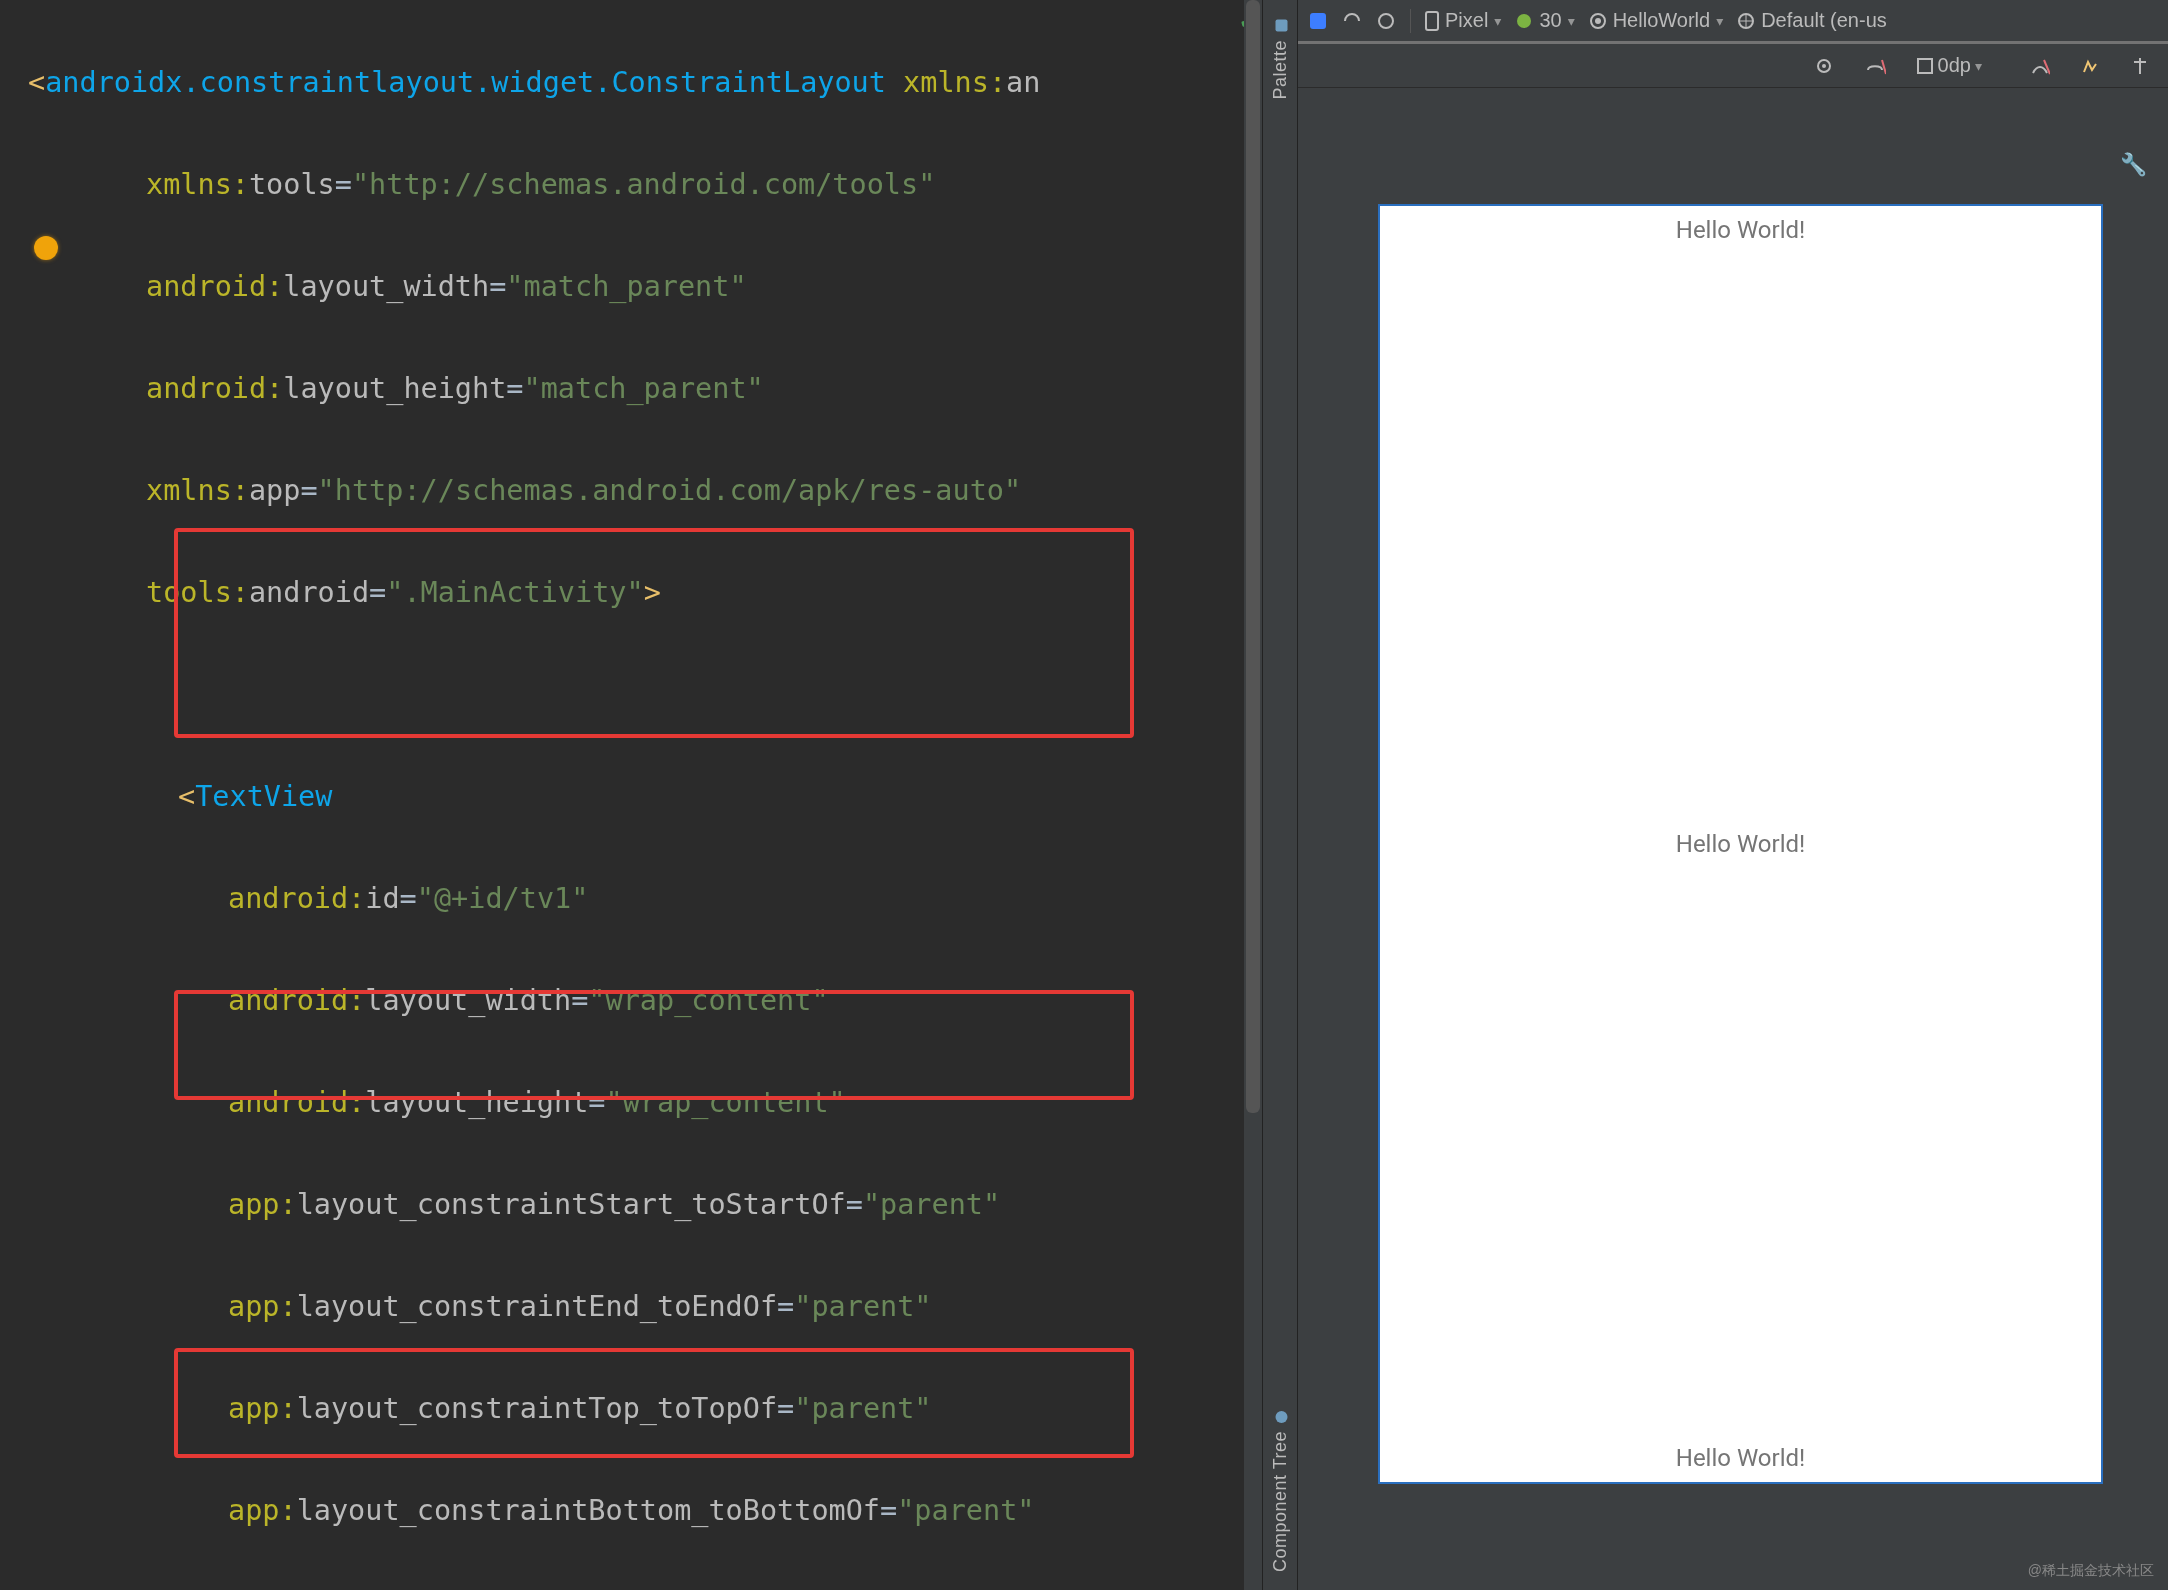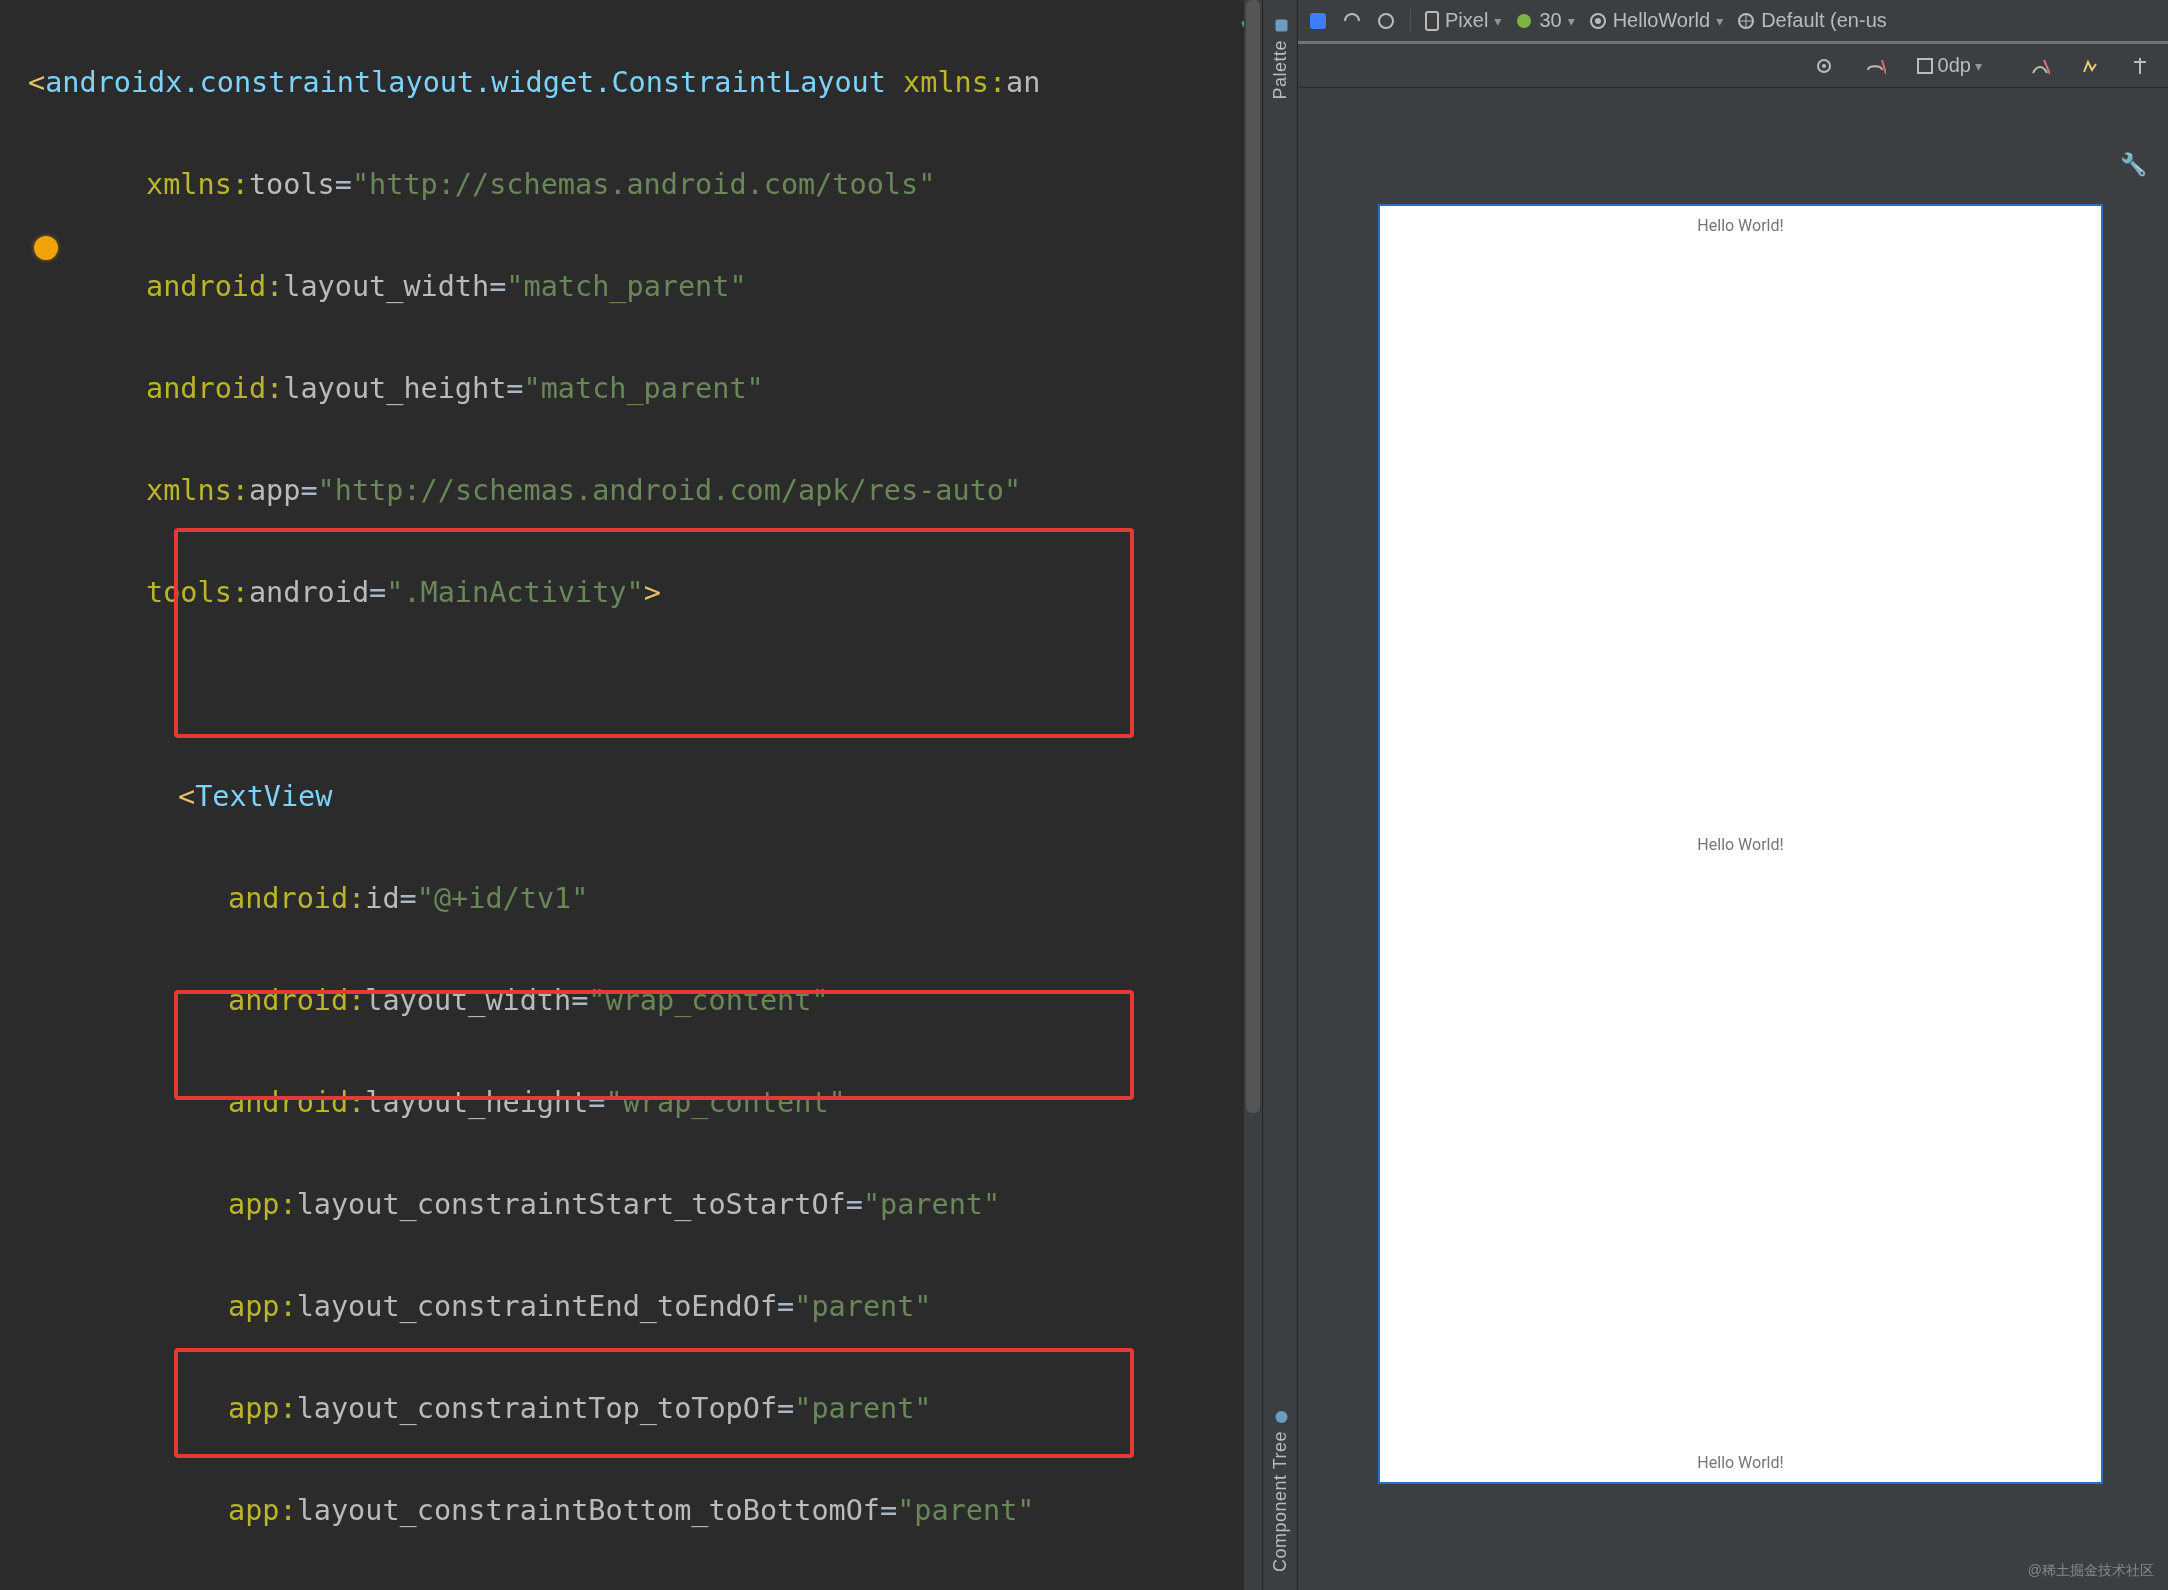--- a/index.html
+++ b/index.html
@@ -47,21 +47,21 @@
     font-family: "Menlo","Consolas", monospace;
     font-size: 28.5px;
     line-height: 51px;
     white-space: pre;
     color: #a9b7c6;
   }   
   .indent2 { padding-left: 118px; }  
   .indent2b{ padding-left: 150px; }  
   .indent3 { padding-left: 200px; }  
 
-  .tag-name { color: #7dd3fc; }
+  .tag-name { color: #0ea5e9; }
   .ns       { color: #bbb529; font-style: normal; }
   .attr     { color: #bababa; }
   .eq       { color: #a9b7c6; }
   .val      { color: #6a8759; }
   .punct    { color: #e8bf6a; }
 
   
   .hlbox {
     position: absolute;
     border: 4px solid #e53935;
@@ -176,21 +176,21 @@
   .device {
     position: absolute;
     top: 116px;
     left: 80px;
     width: 725px;
     height: 1280px;
     background: #ffffff;
     border: 2px solid #2a6fbf;
     color: #757575;
     font-family: Roboto, -apple-system, sans-serif;
-    font-size: 16px;
+    font-size: 24px;
   }
   .device .tv {
     position: absolute;
     white-space: nowrap;
   }
   .tv1 { top: 10px;  left: 50%; transform: translateX(-50%); }
   .tv2 { top: 50%;   left: 50%; transform: translate(-50%, -50%); }
   .tv3 { bottom: 10px; left: 50%; transform: translateX(-50%); }
 
   .watermark {

